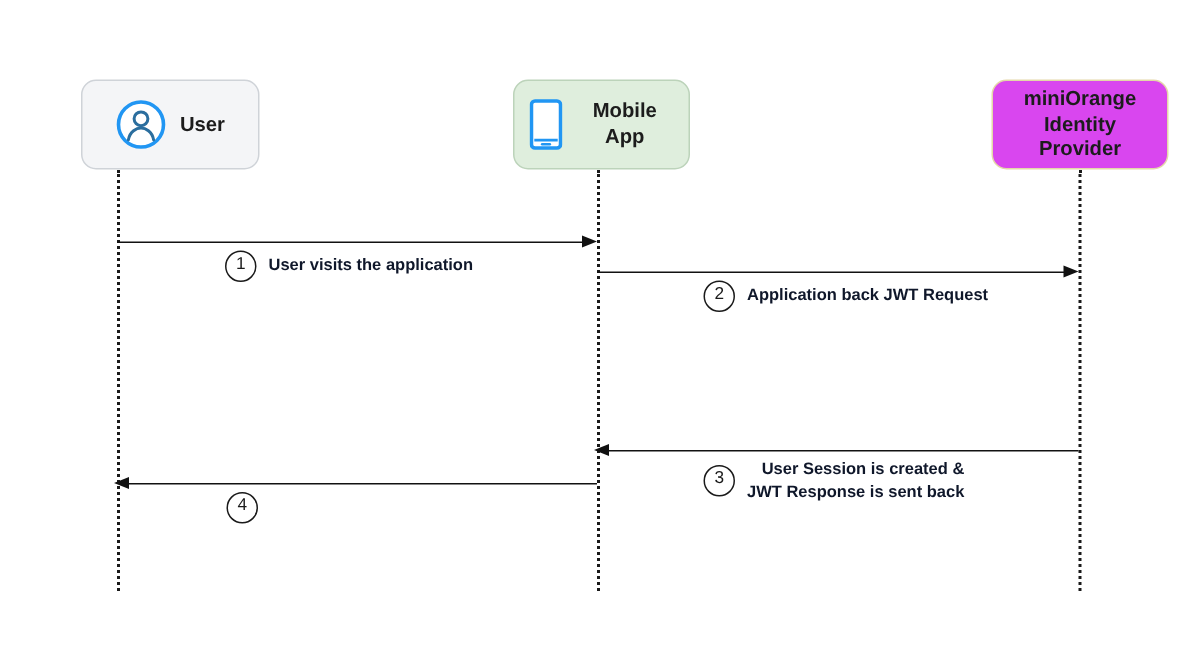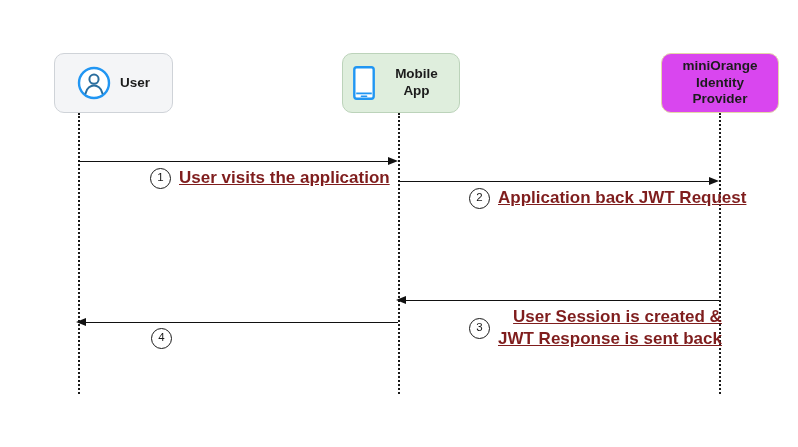--- a/index.html
+++ b/index.html
@@ -110,26 +110,25 @@
     height: 19px;
     border: 1.2px solid #1a1a1a;
     border-radius: 50%;
     font-size: 11.5px;
     line-height: 17px;
     text-align: center;
     color: #1a1a1a;
     background: transparent;
   }
   .msg-text {
-    font-size: 17px;
+    font-size: 11px;
     font-weight: bold;
-    color: #7f1d1d;
+    color: #0f172a;
     line-height: 1.32;
     white-space: pre-line;
-    text-decoration: underline;
   }
   .msg-text.center { text-align: right; }
 </style>
 </head>
 <body>
 
 <div id="canvas">
 
   <div class="lifeline" id="lifeline-user"></div>
   <div class="lifeline" id="lifeline-app"></div>

